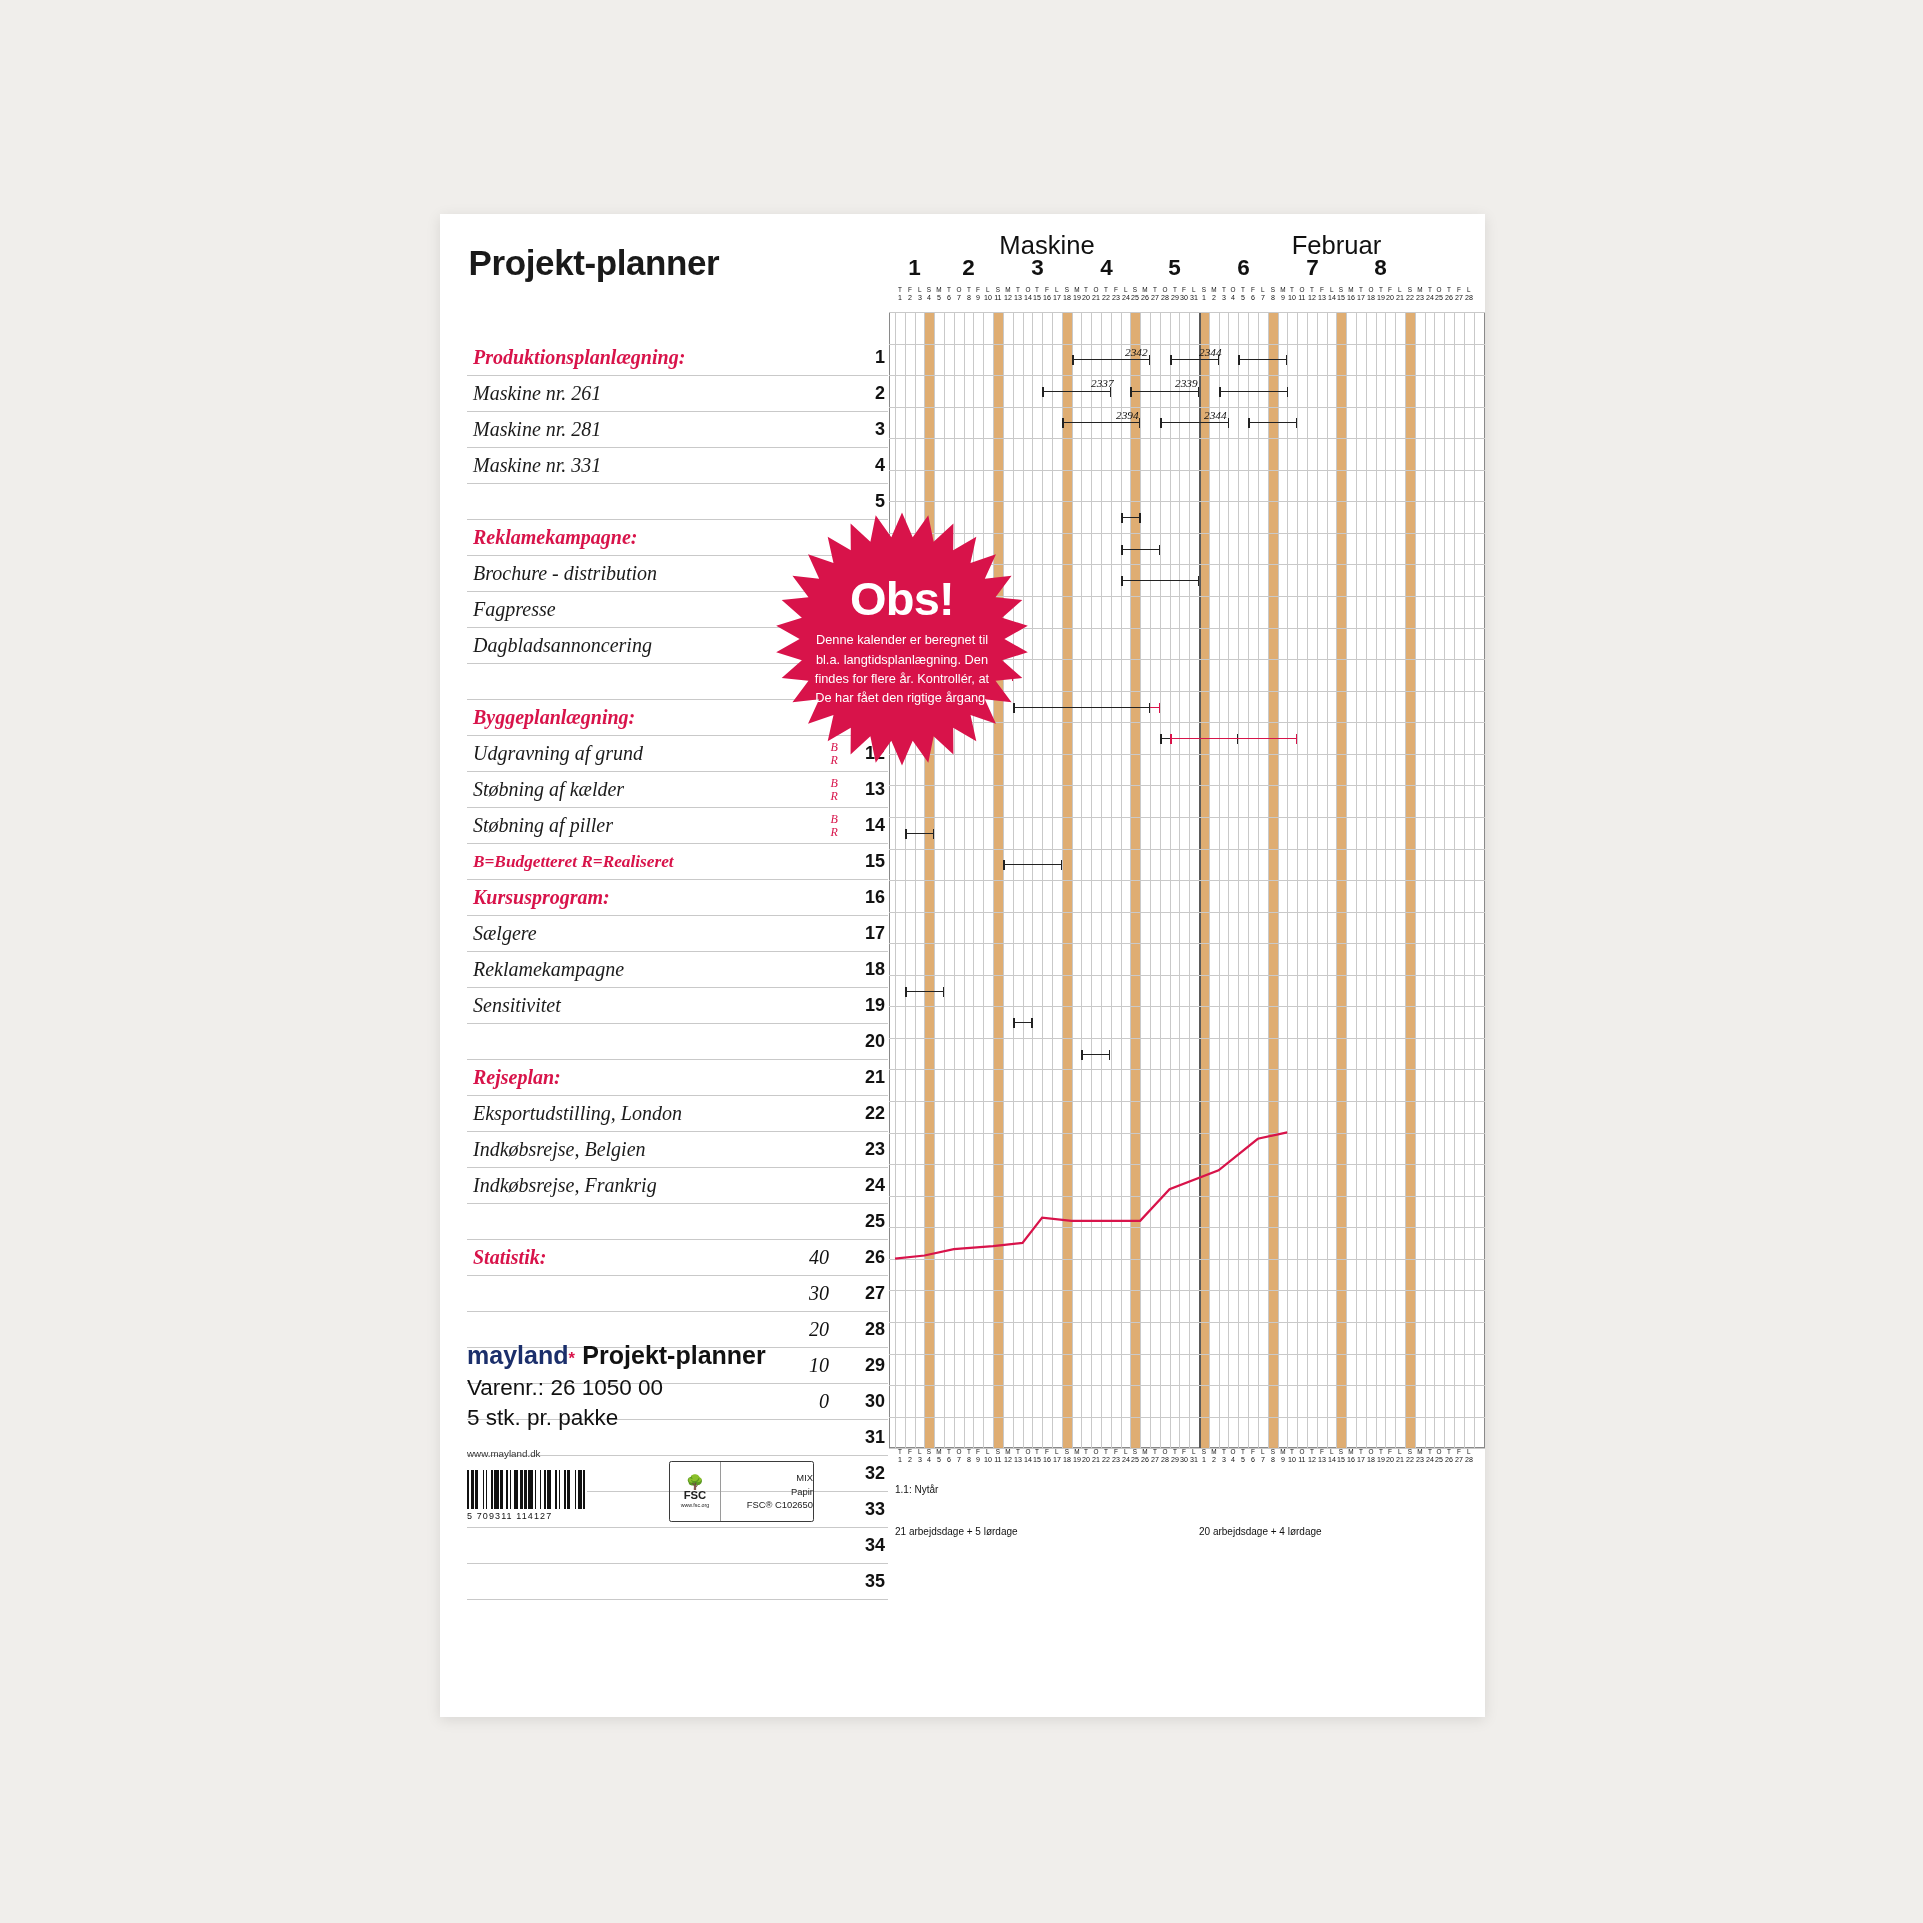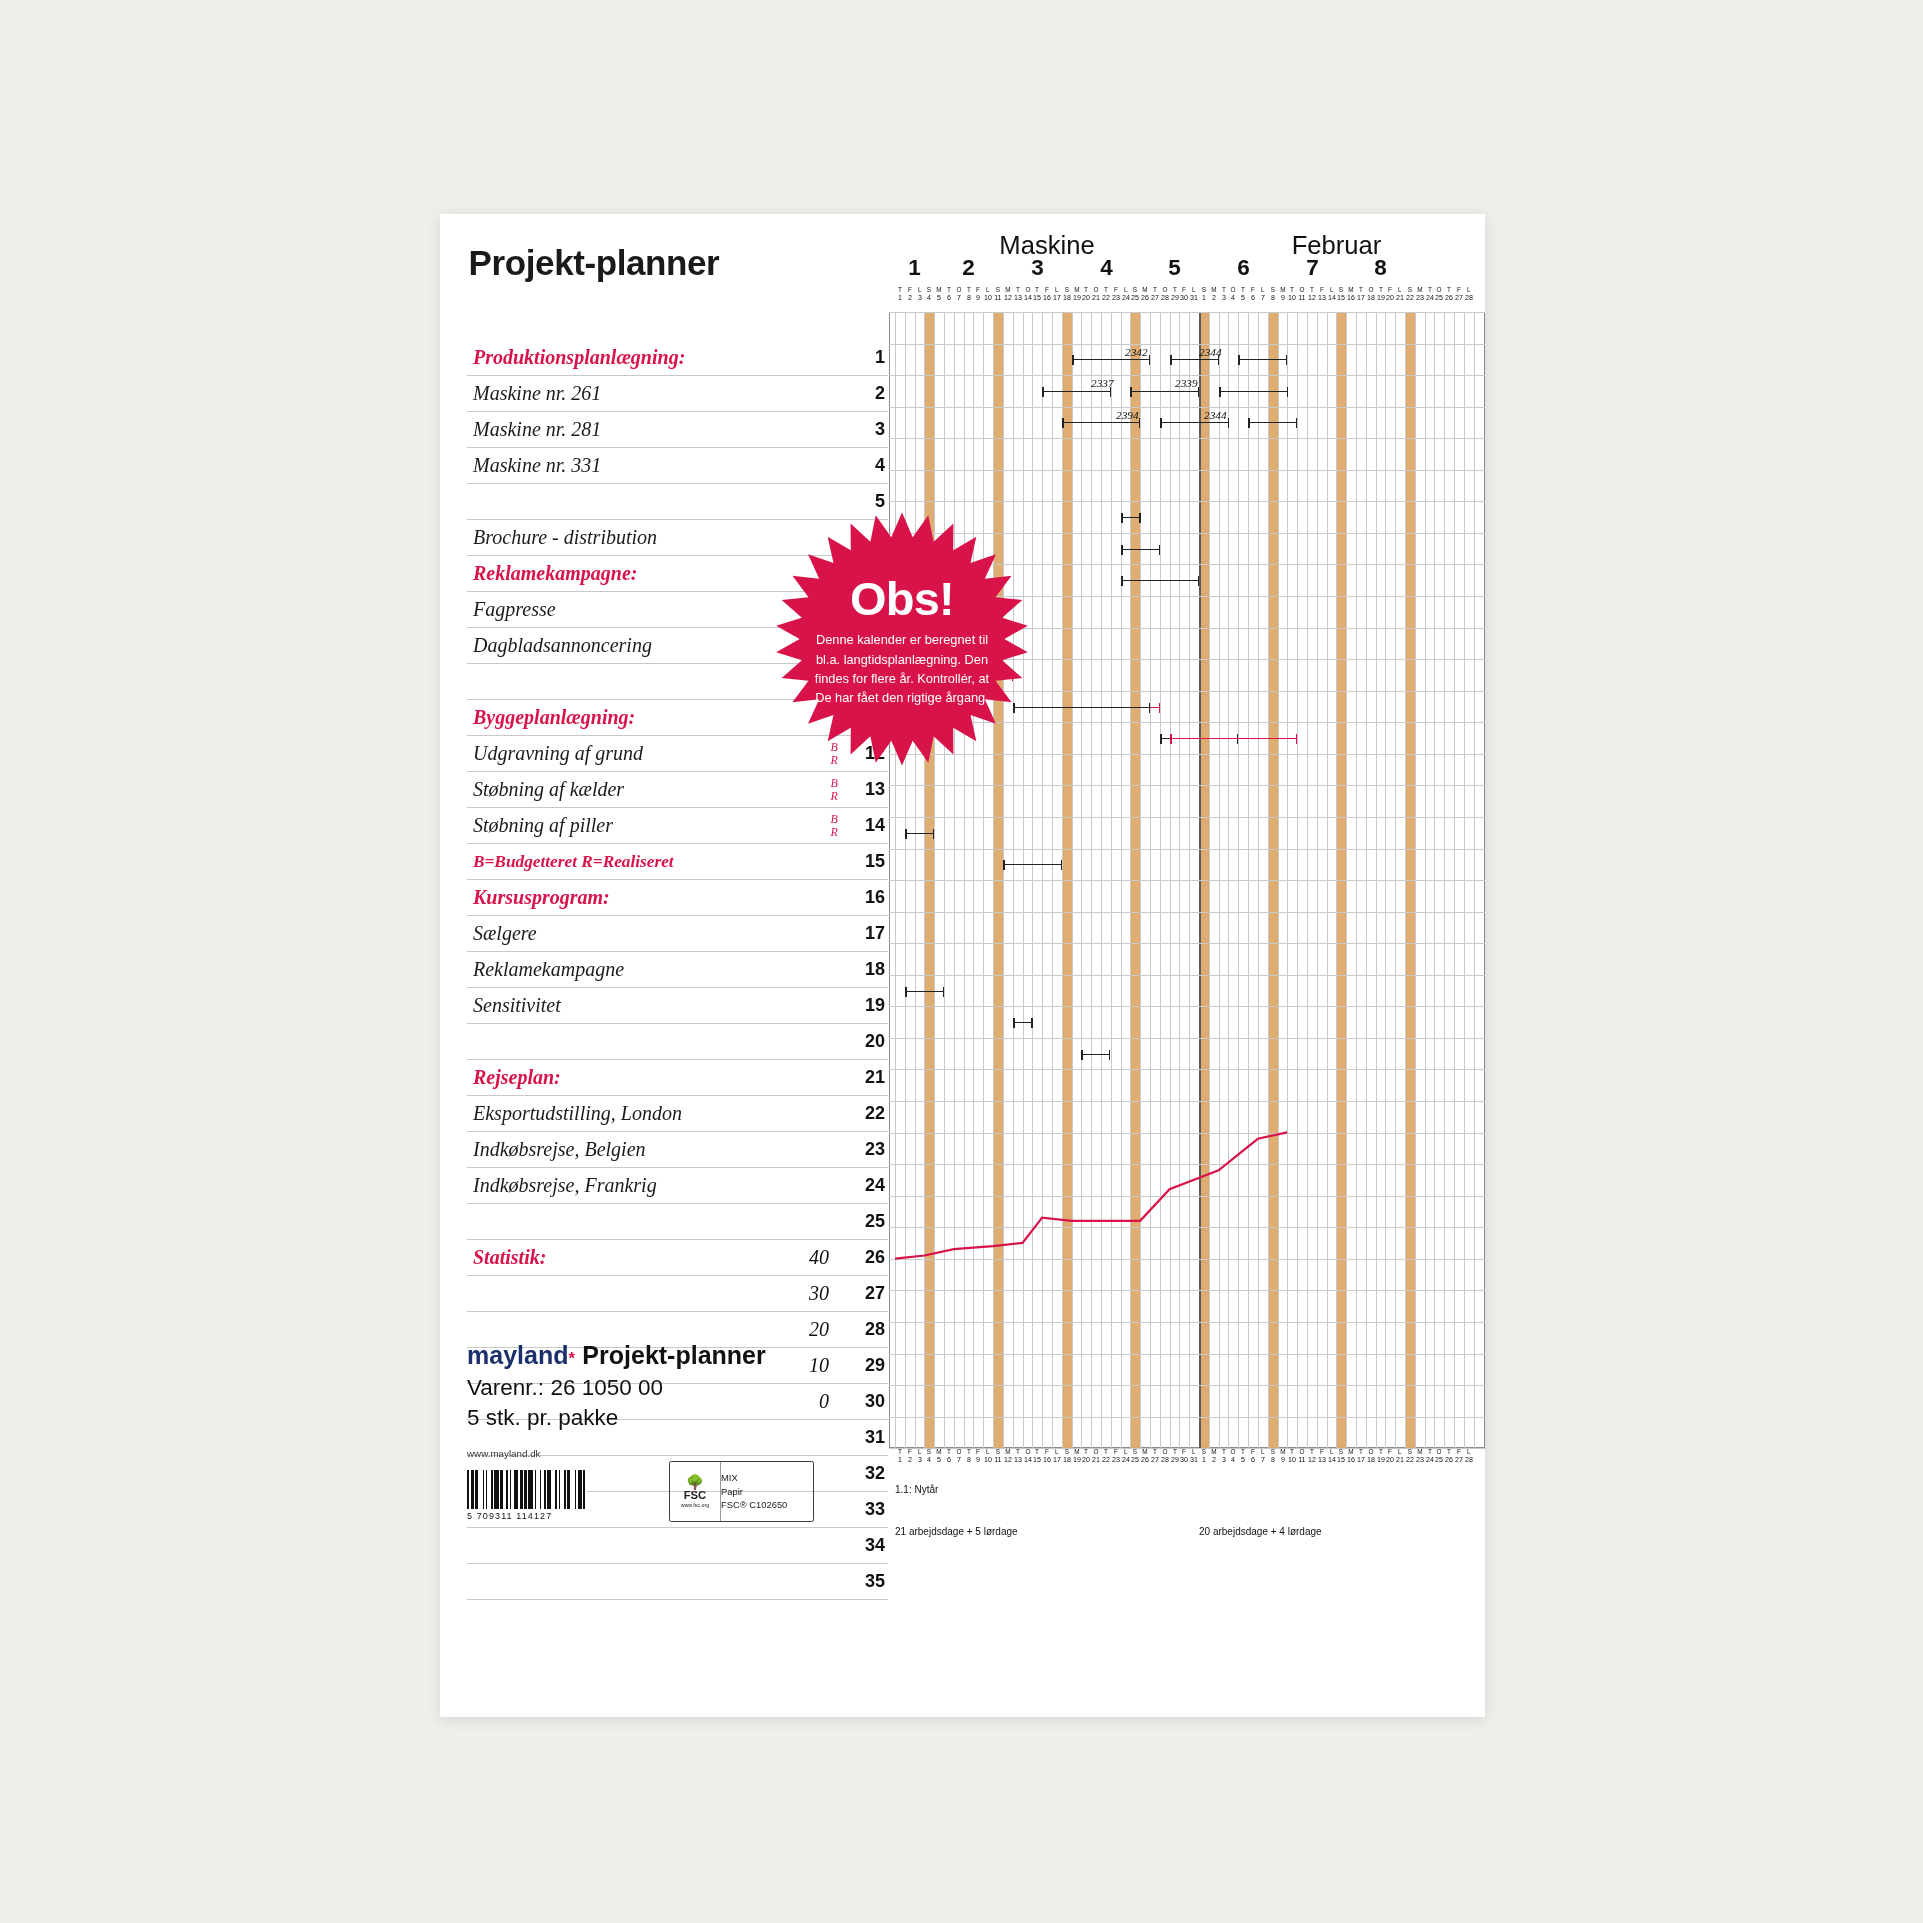--- a/index.html
+++ b/index.html
@@ -86,21 +86,21 @@
     border:1.5px solid #3b3b3b;border-radius:2.3px;display:flex;align-items:center;
   }
   .fsc .mark{
     width:50px;text-align:center;font-size:8.3px;line-height:1.15;color:#222;
     border-right:0.8px solid #9a9a9a;height:100%;
     display:flex;flex-direction:column;justify-content:center;align-items:center;
   }
   .fsc .mark .tree{font-size:14.3px;line-height:1;}
   .fsc .mark .fscw{font-weight:bold;font-size:11.3px;}
   .fsc .mark .site{font-size:5.3px;}
-  .fsc .info{flex:1;text-align:left;font-size:9.4px;line-height:1.45;color:#222;}
+  .fsc .info{flex:1;text-align:right;font-size:9.4px;line-height:1.45;color:#222;}
   
   .cal{
     position:absolute;left:449px;top:0;right:0;bottom:0;
   }
   .monthhead{
     position:absolute;top:16.5px;left:0;width:100%;height:33px;
   }
   .monthname{
     position:absolute;top:0;font-size:25.6px;color:#111;text-align:center;
   }
@@ -188,26 +188,26 @@
         </div>
         <div class="row">
           <span class="lbl">Maskine nr. 331</span>
           <span class="num">4</span>
         </div>
         <div class="row">
           <span class="lbl"></span>
           <span class="num">5</span>
         </div>
         <div class="row">
+          <span class="lbl head">Reklamekampagne:</span>
+          <span class="num">6</span>
+        </div>
+        <div class="row">
           <span class="lbl">Brochure - distribution</span>
           <span class="num">7</span>
-        </div>
-        <div class="row">
-          <span class="lbl head">Reklamekampagne:</span>
-          <span class="num">6</span>
         </div>
         <div class="row">
           <span class="lbl">Fagpresse</span>
           <span class="num">9</span>
         </div>
         <div class="row">
           <span class="lbl">Dagbladsannoncering</span>
           <span class="num">8</span>
         </div>
         <div class="row">

